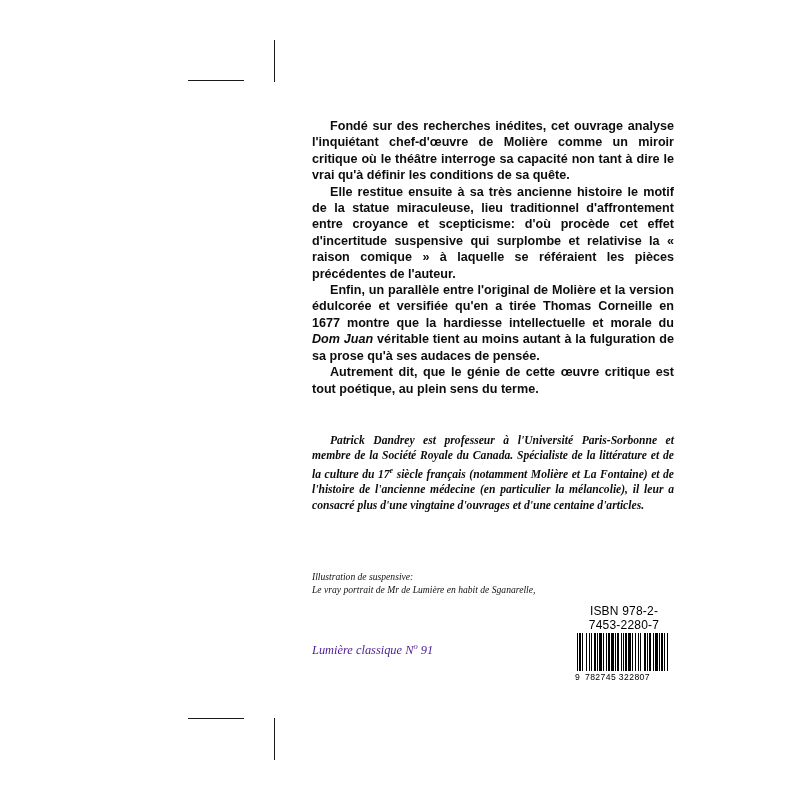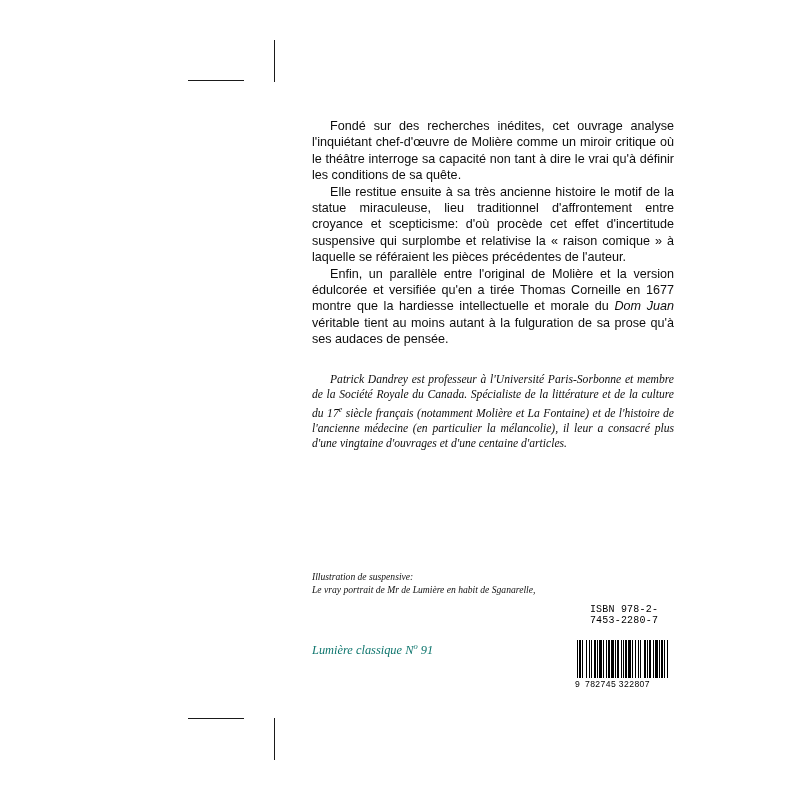--- a/index.html
+++ b/index.html
@@ -33,39 +33,40 @@
   .mark-top-left   { left: 188px; top: 80px; }
   .mark-top-mid    { left: 274px; top: 40px; }
   .mark-bottom-left{ left: 188px; top: 718px; }
   .mark-bottom-mid { left: 274px; top: 718px; }
 
   .content {
     position: absolute;
     left: 312px;
     top: 118px;
     width: 362px;
+    font-weight: bold;
   }
 
   .blurb {
     font-family: "Liberation Sans", sans-serif;
     font-size: 12.6px;
     line-height: 16.4px;
     text-align: justify;
     text-justify: inter-word;
     color: #0d0d0d;
   }
   .blurb p {
     margin: 0;
     text-indent: 18px;
   }
   .blurb p.first { text-indent: 18px; }
   .blurb i { font-style: italic; }
 
   .bio {
-    margin-top: 24px;
+    margin-top: 36px;
     font-family: "Liberation Serif", serif;
     font-style: italic;
     font-size: 11.6px;
     line-height: 15.2px;
     text-align: justify;
     color: #0d0d0d;
   }
   .bio p { margin: 0; text-indent: 18px; }
   .bio sup { font-size: 8px; vertical-align: super; }
 
@@ -82,37 +83,37 @@
   }
   .cover-credit .line { display: block; }
 
   .series {
     position: absolute;
     left: 312px;
     top: 641px;
     font-family: "Liberation Serif", serif;
     font-style: italic;
     font-size: 12.4px;
-    color: #0f766e;
+    color: #4c1d95;
   }
   .series sup { font-size: 8.5px; vertical-align: super; }
 
   
   .barcode-block {
     position: absolute;
     left: 575px;
     top: 604px;
     width: 98px;
   }
   .isbn-text {
-    font-family: Liberation Mono, monospace;
-    font-size: 10px;
+    font-family: Liberation Sans, sans-serif;
+    font-size: 12px;
     letter-spacing: 0.2px;
     text-align: center;
-    margin-bottom: 14px;
+    margin-bottom: 1px;
     color: #000;
   }
   .barcode {
     position: relative;
     height: 38px;
     width: 98px;
     background: #ffffff;
   }
   .barcode .bar {
     position: absolute;
@@ -144,20 +145,21 @@
   <div class="mark h mark-top-left"></div>
   <div class="mark v mark-top-mid"></div>
   <div class="mark h mark-bottom-left"></div>
   <div class="mark v mark-bottom-mid"></div>
 
   <div class="content">
     <div class="blurb">
       <p class="first">Fondé sur des recherches inédites, cet ouvrage analyse l'inquiétant chef-d'œuvre de Molière comme un miroir critique où le théâtre interroge sa capacité non tant à dire le vrai qu'à définir les conditions de sa quête.</p>
       <p>Elle restitue ensuite à sa très ancienne histoire le motif de la statue miraculeuse, lieu traditionnel d'affrontement entre croyance et scepticisme: d'où procède cet effet d'incertitude suspensive qui surplombe et relativise la « raison comique » à laquelle se référaient les pièces précédentes de l'auteur.</p>
       <p>Enfin, un parallèle entre l'original de Molière et la version édulcorée et versifiée qu'en a tirée Thomas Corneille en 1677 montre que la hardiesse intellectuelle et morale du <i>Dom Juan</i> véritable tient au moins autant à la fulguration de sa prose qu'à ses audaces de pensée.</p>
+      <p>Autrement dit, que le génie de cette œuvre critique est tout poétique, au plein sens du terme.</p>
     </div>
 
     <div class="bio">
       <p>Patrick Dandrey est professeur à l'Université Paris-Sorbonne et membre de la Société Royale du Canada. Spécialiste de la littérature et de la culture du 17<sup>e</sup> siècle français (notamment Molière et La Fontaine) et de l'histoire de l'ancienne médecine (en particulier la mélancolie), il leur a consacré plus d'une vingtaine d'ouvrages et d'une centaine d'articles.</p>
     </div>
   </div>
 
   <div class="cover-credit">
     <span class="line">Illustration de suspensive:</span>
     <span class="line">Le vray portrait de Mr de Lumière en habit de Sganarelle,</span>

